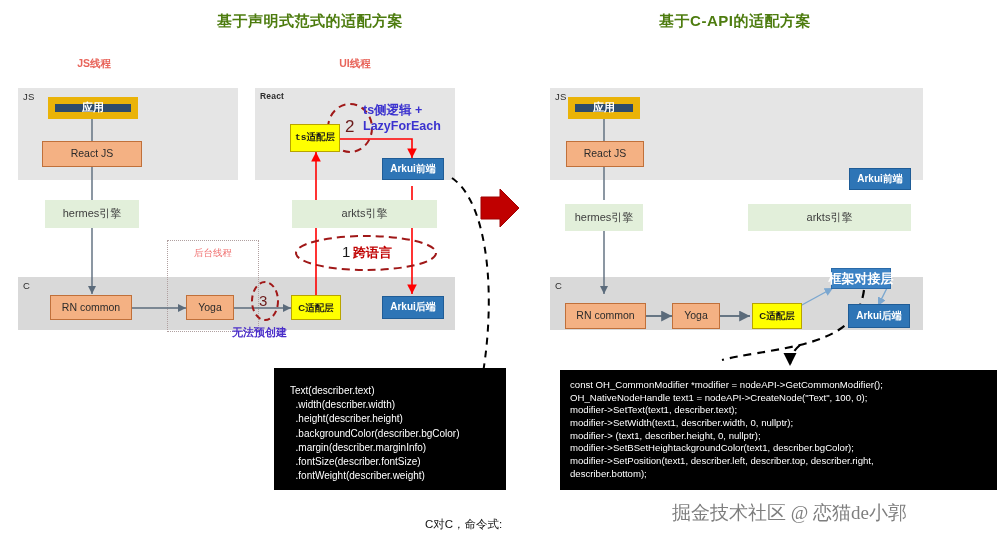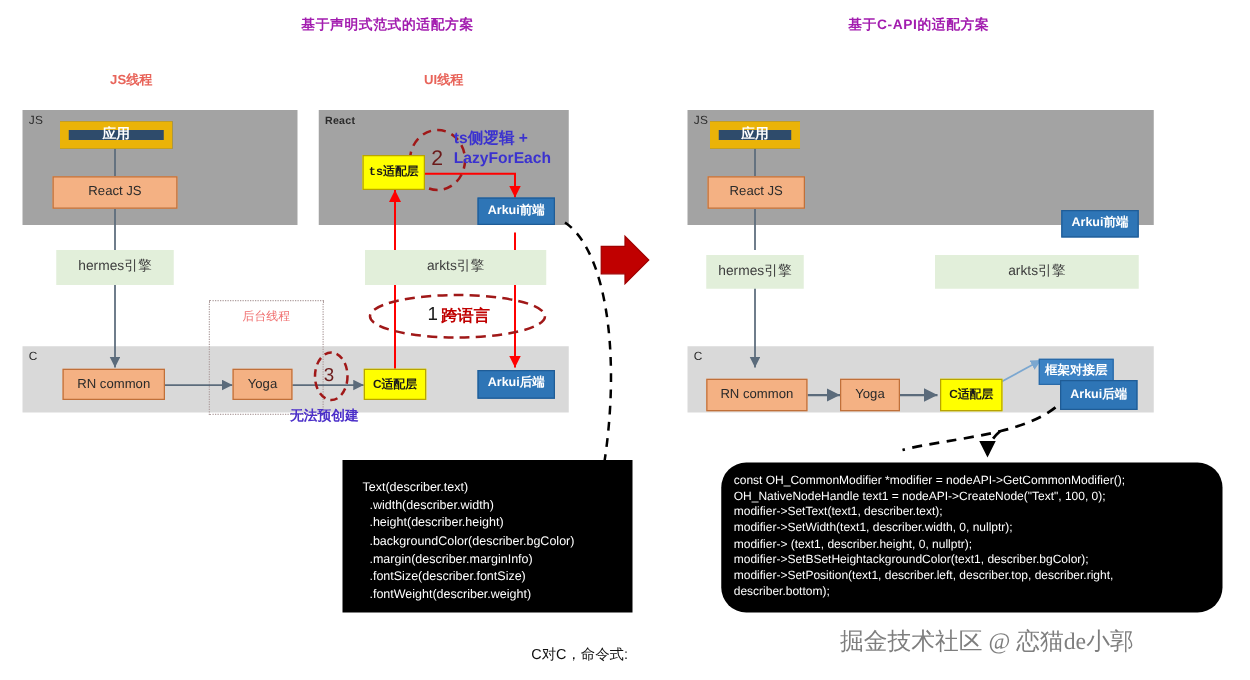--- a/index.html
+++ b/index.html
@@ -4,47 +4,47 @@
 <style>
   html,body{margin:0;padding:0;background:#ffffff;}
   body{
     width:1000px;height:544px;position:relative;overflow:hidden;
     font-family:"Liberation Sans","DejaVu Sans",sans-serif;
     color:#1a1a1a;
   }
   .abs{position:absolute;}
   
   .diagram-title{
-    font-size:11px;font-weight:bold;color:#a21caf;letter-spacing:.5px;
+    font-size:15px;font-weight:bold;color:#4d7c0f;letter-spacing:.5px;
     text-align:center;white-space:nowrap;
   }
   .thread-label{
     font-size:10.5px;font-weight:bold;color:#e8645a;white-space:nowrap;
     text-align:center;
   }
   
   .region{box-sizing:border-box;}
-  .region-js{background:#a3a3a3;}
+  .region-js{background:#e5e5e5;}
   .region-c{background:#d9d9d9;}
   .region-tag{
     position:absolute;left:5px;top:3px;font-size:9.5px;color:#2b2b2b;
     font-weight:normal;letter-spacing:.2px;
   }
   .region-tag.bold{font-weight:bold;font-size:8.5px;}
   
   .node{
     box-sizing:border-box;display:flex;align-items:center;justify-content:center;
     font-size:10.5px;text-align:center;white-space:nowrap;line-height:1.05;
   }
   .node-app{background:#2e4b6b;border:7px solid #eab308;color:#ffffff;font-weight:bold;font-size:11px;}
   .node-orange{background:#f4b183;border:1px solid #c0703a;color:#2b2b2b;}
   .node-green{background:#e2efda;border:none;color:#3d3d3d;font-size:11px;}
   .node-yellow{background:#ffff00;border:1px solid #b8a400;color:#1a1a1a;font-weight:bold;font-size:9.5px;}
   .node-blue{background:#2e75b6;border:1px solid #1f5c96;color:#ffffff;font-weight:bold;font-size:10px;}
-  .node-blue-light{background:#3b82c4;border:1px solid #2a6aa8;color:#ffffff;font-weight:bold;font-size:10px;margin-top:19px;}
+  .node-blue-light{background:#3b82c4;border:1px solid #2a6aa8;color:#ffffff;font-weight:bold;font-size:13px;}
   
   .anno-blue{color:#3b32cf;font-weight:bold;white-space:nowrap;}
   .anno-purple{color:#4b2fc9;font-weight:bold;white-space:nowrap;font-size:11px;}
   .dotted-box{border:1px dotted #b0a0a0;box-sizing:border-box;}
   .dotted-box-label{
     color:#f07070;font-size:9.5px;text-align:center;white-space:nowrap;font-weight:normal;
   }
   
   .code-block{
     background:#000000;color:#ffffff;box-sizing:border-box;
@@ -59,21 +59,21 @@
     font-size:19px;color:#4d4d4d;opacity:.72;white-space:nowrap;
     font-family:"Liberation Serif","DejaVu Serif",serif;
   }
   svg{position:absolute;left:0;top:0;pointer-events:none;}
 </style>
 </head>
 <body>
 
 <div class="abs diagram-title" style="left:120px;top:12px;width:380px;">基于声明式范式的适配方案</div>
 
-<div class="abs thread-label" style="left:70px;top:57px;width:70px;">JS线程</div>
+<div class="abs thread-label" style="left:41px;top:57px;width:70px;text-align:right;">JS线程</div>
 
 <div class="abs thread-label" style="left:320px;top:57px;width:70px;">UI线程</div>
 
 <div class="abs region region-js" style="left:18px;top:88px;width:220px;height:92px;">
   <span class="region-tag">JS</span>
 </div>
 
 <div class="abs region region-js" style="left:255px;top:88px;width:200px;height:92px;">
   <span class="region-tag bold">React</span>
 </div>
@@ -213,21 +213,21 @@
 <div class="abs node node-orange" style="left:565px;top:303px;width:81px;height:26px;">RN common</div>
 
 <div class="abs node node-orange" style="left:672px;top:303px;width:48px;height:26px;">Yoga</div>
 
 <div class="abs node node-yellow" style="left:752px;top:303px;width:50px;height:26px;">C适配层</div>
 
 <div class="abs node node-blue-light" style="left:831px;top:268px;width:60px;height:21px;">框架对接层</div>
 
 <div class="abs node node-blue" style="left:848px;top:304px;width:62px;height:24px;">Arkui后端</div>
 
-<div class="abs code-block code-right" style="left:577px;top:370px;width:401px;height:120px;border-radius:20px;"><span id="code-right-text">const OH_CommonModifier *modifier = nodeAPI-&gt;GetCommonModifier();
+<div class="abs code-block code-right" style="left:560px;top:370px;width:437px;height:120px;"><span id="code-right-text">const OH_CommonModifier *modifier = nodeAPI-&gt;GetCommonModifier();
 OH_NativeNodeHandle text1 = nodeAPI-&gt;CreateNode("Text", 100, 0);
 modifier-&gt;SetText(text1, describer.text);
 modifier-&gt;SetWidth(text1, describer.width, 0, nullptr);
 modifier-&gt; (text1, describer.height, 0, nullptr);
 modifier-&gt;SetBSetHeightackgroundColor(text1, describer.bgColor);
 modifier-&gt;SetPosition(text1, describer.left, describer.top, describer.right,
 describer.bottom);</span></div>
 
 <div class="abs footer-note" style="left:425px;top:498px;">
   <div>C对C，命令式:</div>

